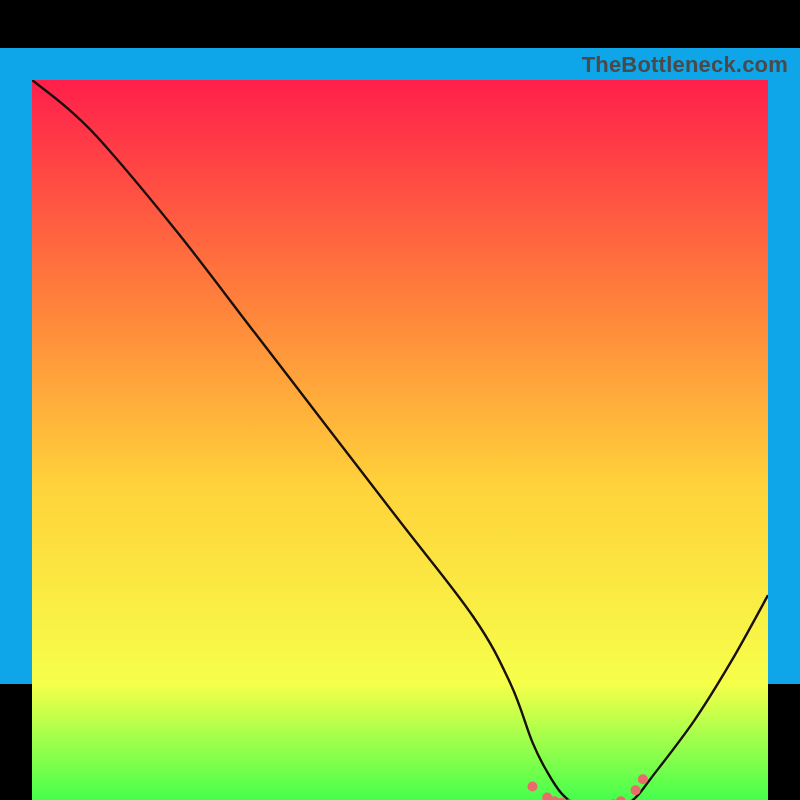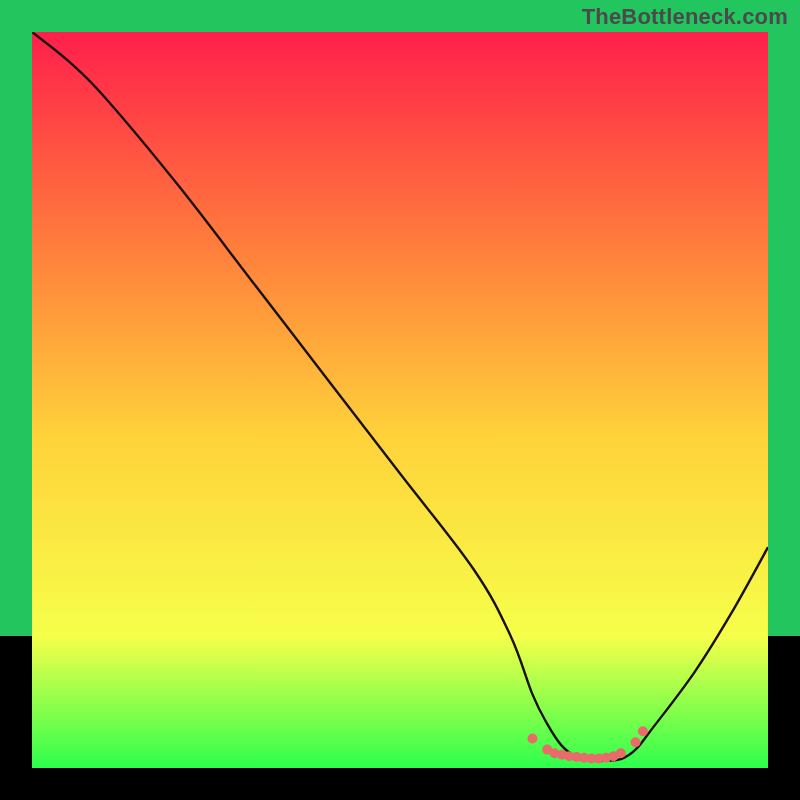--- a/index.html
+++ b/index.html
@@ -8,21 +8,22 @@
     width: 800px;
     height: 800px;
     background: #000;
     font-family: Arial, Helvetica, sans-serif;
     overflow: hidden;
   }
   .frame {
     position: relative;
     width: 800px;
     height: 636px;
-    background: #22c55e;
+    background: #0ea5e9;
+    margin-top: 48px;
   }
   .watermark {
     position: absolute;
     top: 4px;
     right: 12px;
     color: #4a4a4a;
     font-size: 22px;
     font-weight: bold;
     letter-spacing: 0.2px;
     z-index: 3;

